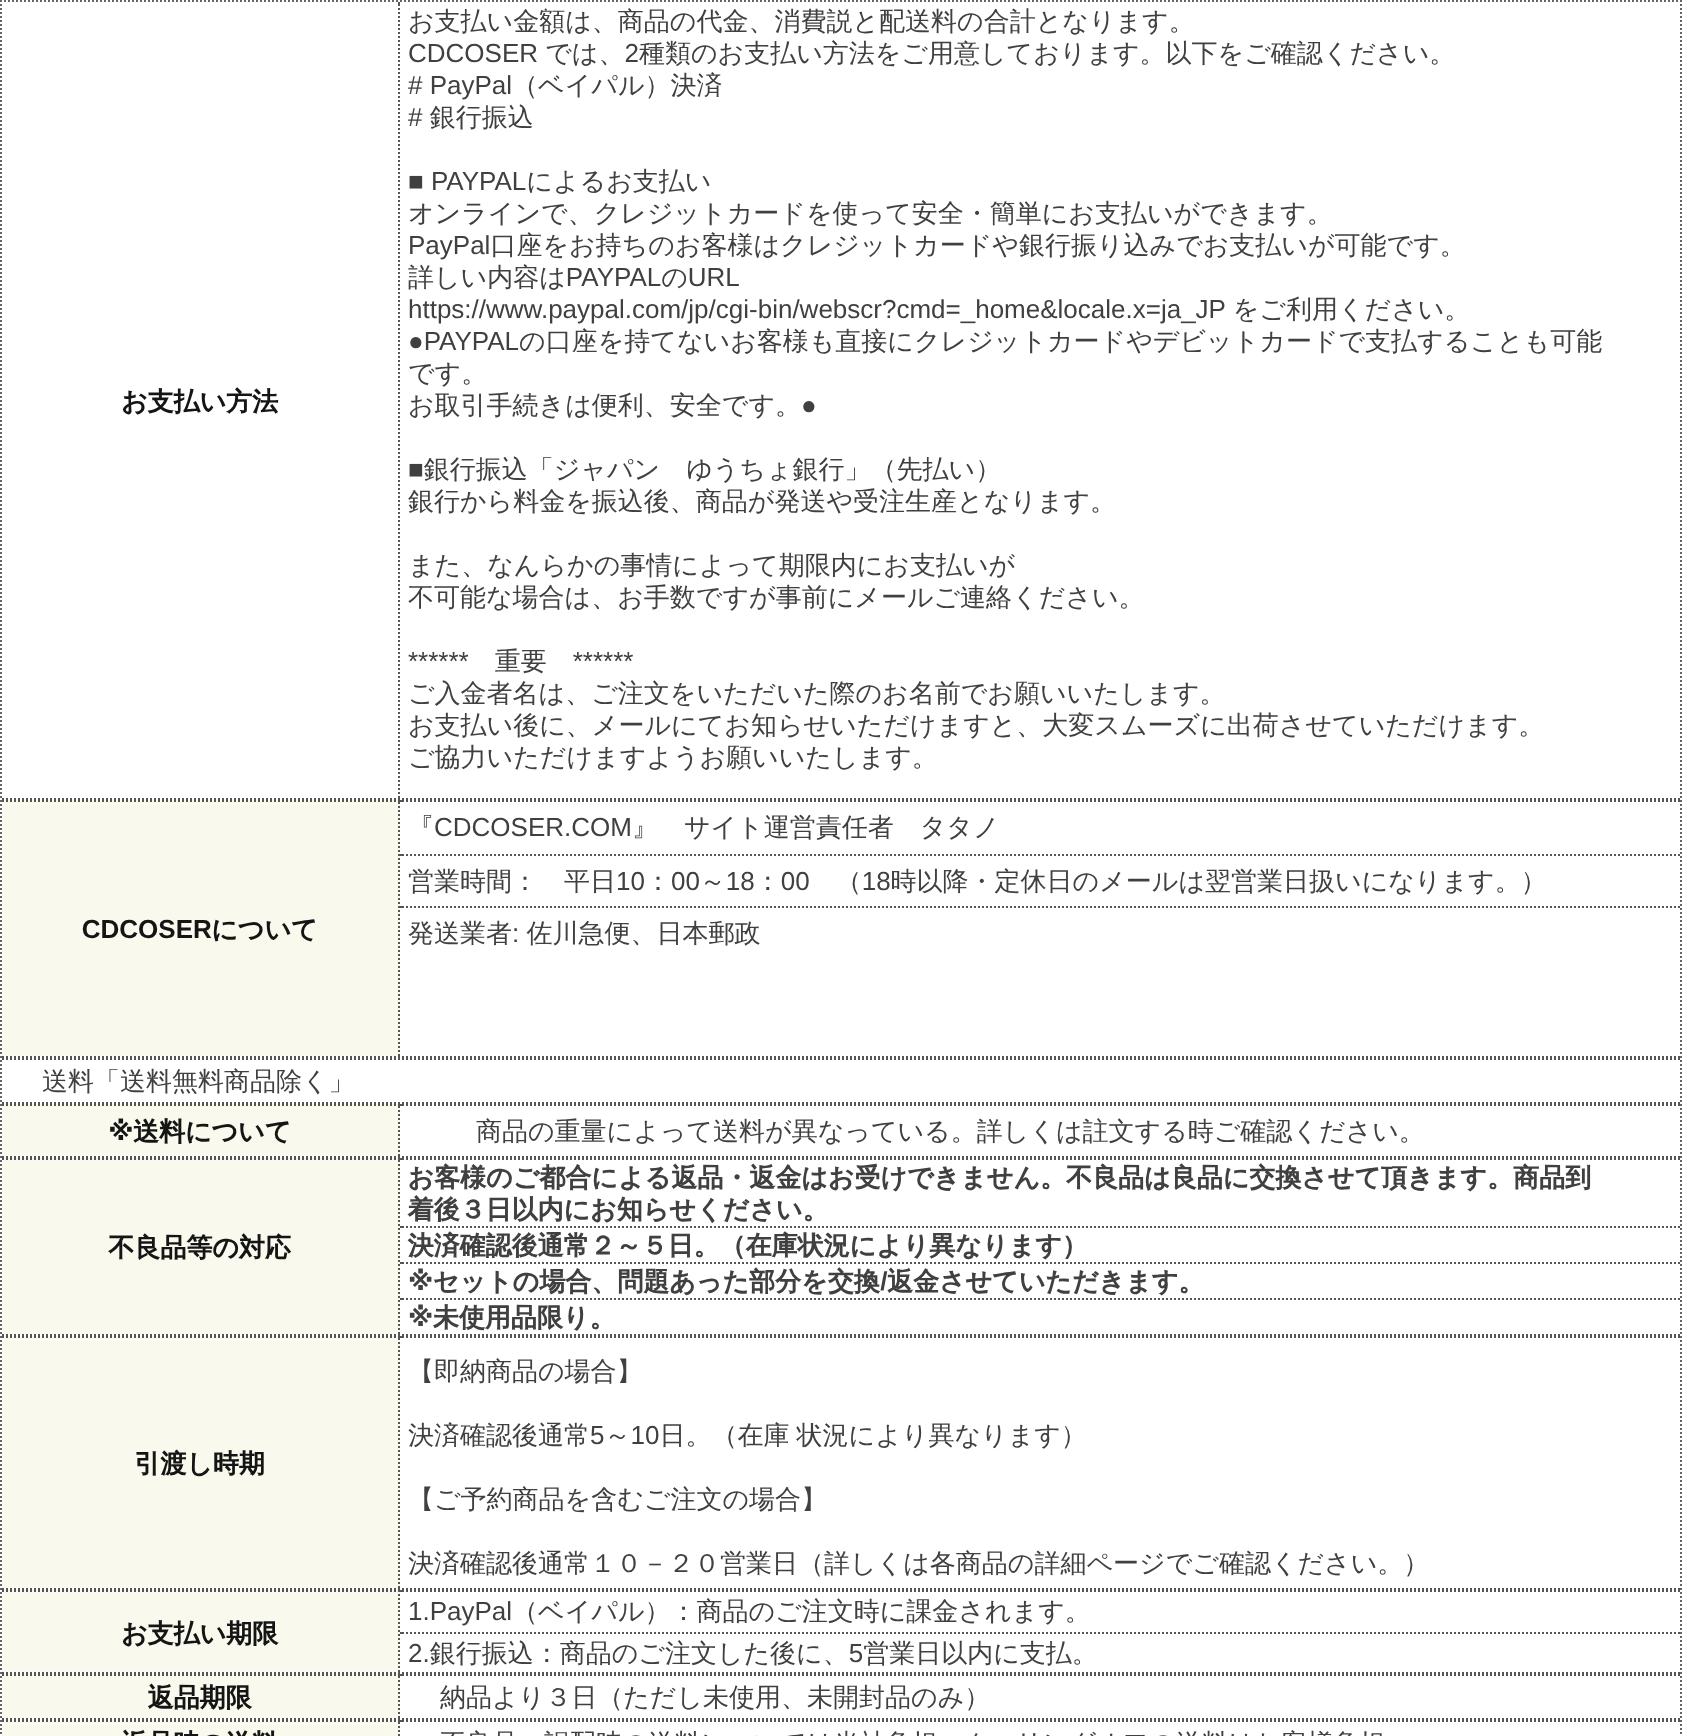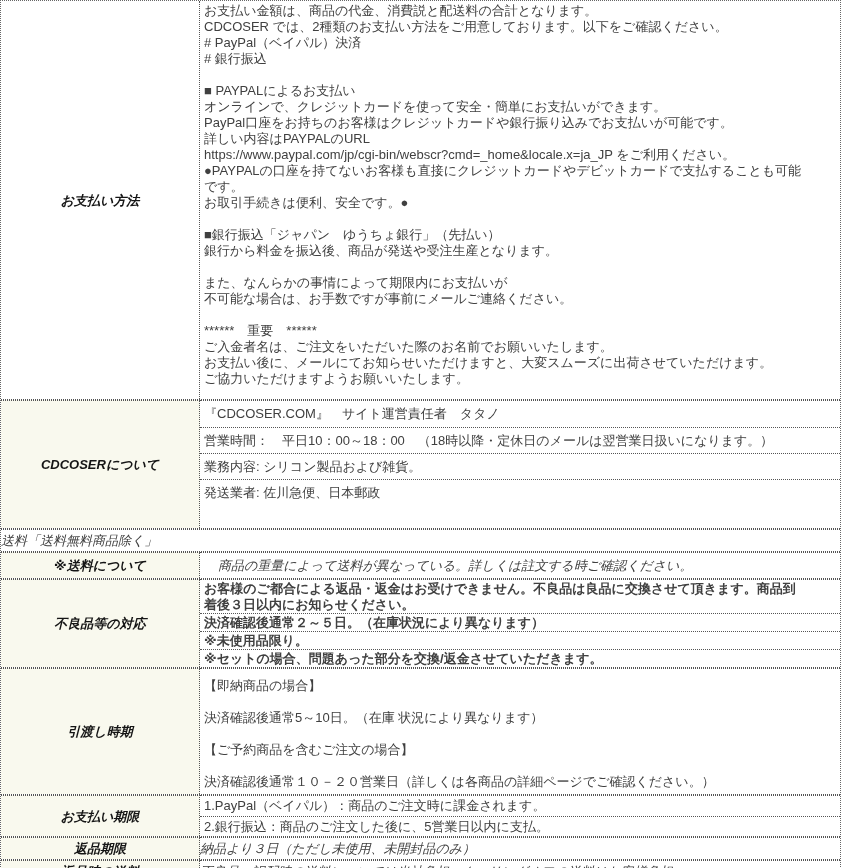--- a/index.html
+++ b/index.html
@@ -28,33 +28,32 @@
     border-right: 1px dotted #555;
     display: flex;
     align-items: center;
     justify-content: center;
     text-align: center;
     font-size: 13px;
     font-weight: bold;
     color: #151515;
     padding: 2px 4px;
     line-height: 17px;
-    font-style: italic;
   }
   .hcell.plain { background: #ffffff; }
   .ccell { flex: 1 1 auto; min-width: 0; display: flex; flex-direction: column; }
   .text, .line, .subrow {
     font-size: 13px;
     line-height: 16px;
     white-space: pre-wrap;
     word-break: break-all;
     color: #404040;
   }
   .text { padding: 2px 2px 2px 4px; }
-  .line { padding: 3px 2px 2px 0; font-style: italic; }
+  .line { padding: 3px 2px 2px 20px; }
   .subrow { padding: 4px 2px 2px 4px; }
   .subrow + .subrow { border-top: 1px dotted #555; }
 
   .rh1 { min-height: 398px; }
   .rh2 { min-height: 129px; }
   .rh3 { min-height: 23px; }
   .rh4 { min-height: 27px; }
   .rh5 { min-height: 81px; }
   .rh6 { min-height: 127px; }
   .rh7 { min-height: 40px; }
@@ -101,21 +100,20 @@
 お支払い後に、メールにてお知らせいただけますと、大変スムーズに出荷させていただけます。
 ご協力いただけますようお願いいたします。</div>
     </div>
   </div>
 
   <div class="row rh2 r-about">
     <div class="hcell">CDCOSERについて</div>
     <div class="ccell">
       <div class="subrow">『CDCOSER.COM』　サイト運営責任者　タタノ</div>
       <div class="subrow">営業時間：　平日10：00～18：00　（18時以降・定休日のメールは翌営業日扱いになります。）</div>
-      <div class="subrow">業務内容: シリコン製品および雑貨。</div>
       <div class="subrow">発送業者: 佐川急便、日本郵政</div>
     </div>
   </div>
 
   <div class="row rh3">
     <div class="ccell">
       <div class="line">送料「送料無料商品除く」</div>
     </div>
   </div>
 
@@ -125,22 +123,22 @@
       <div class="line">商品の重量によって送料が異なっている。詳しくは註文する時ご確認ください。</div>
     </div>
   </div>
 
   <div class="row rh5 r-defect">
     <div class="hcell">不良品等の対応</div>
     <div class="ccell">
       <div class="subrow">お客様のご都合による返品・返金はお受けできません。不良品は良品に交換させて頂きます。商品到
 着後３日以内にお知らせください。</div>
       <div class="subrow">決済確認後通常２～５日。（在庫状況により異なります）</div>
+      <div class="subrow">※セットの場合、問題あった部分を交換/返金させていただきます。</div>
       <div class="subrow">※未使用品限り。</div>
-      <div class="subrow">※セットの場合、問題あった部分を交換/返金させていただきます。</div>
     </div>
   </div>
 
   <div class="row rh6 r-delivery">
     <div class="hcell">引渡し時期</div>
     <div class="ccell">
       <div class="text">【即納商品の場合】
 
 決済確認後通常5～10日。（在庫 状況により異なります）
 

